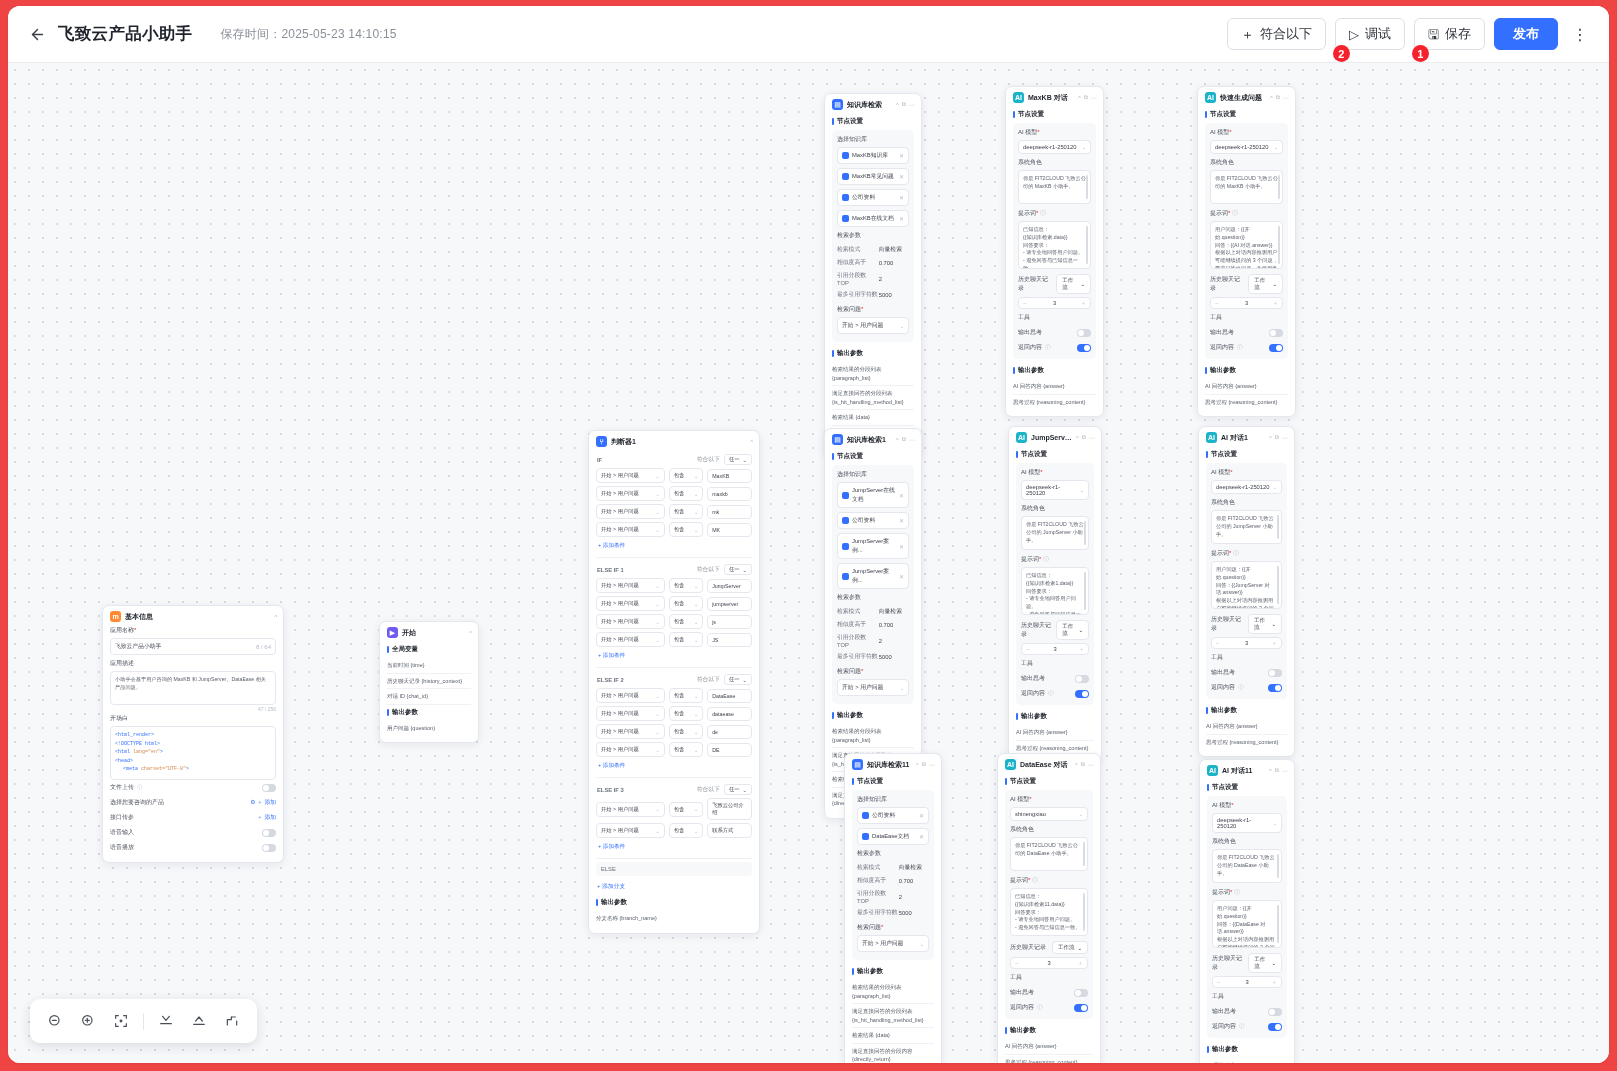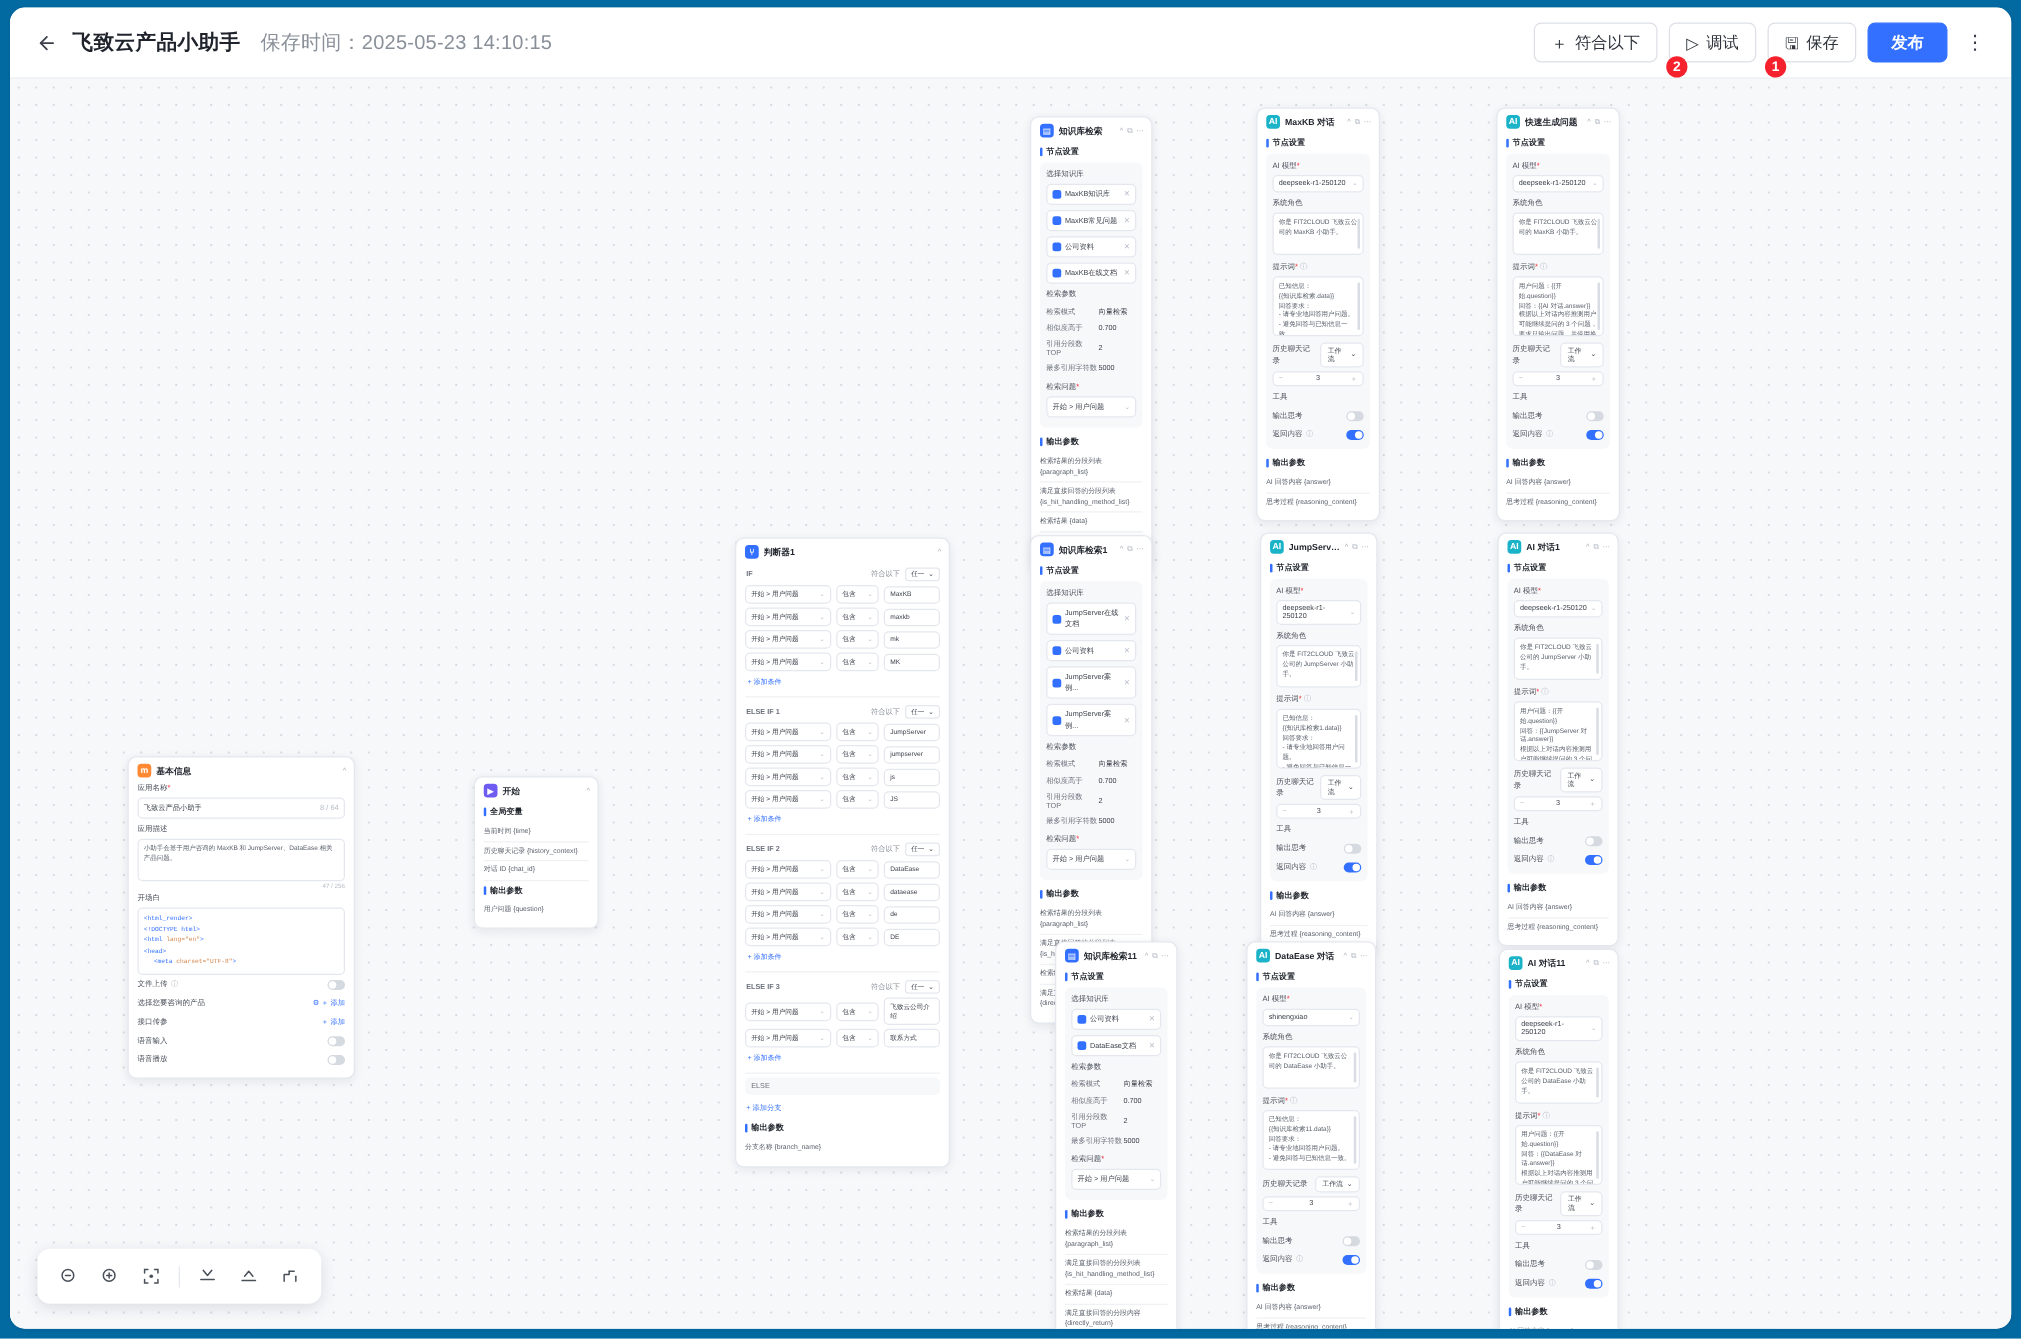--- a/index.html
+++ b/index.html
@@ -4,21 +4,21 @@
 <style>
   * { box-sizing: border-box; margin: 0; padding: 0; }
   html, body {
     width: 1617px; height: 1071px;
     background: #ffffff;
     font-family: "Liberation Sans", "DejaVu Sans", sans-serif;
     overflow: hidden;
   }
   .app {
     position: relative; width: 1617px; height: 1071px;
-    background: #0369a1;
+    background: #ef4444;
     padding: 6px 8px 8px 8px;
   }
   .shell {
     position: relative; width: 1601px; height: 1057px;
     background: #fff; border-radius: 12px; overflow: hidden;
     box-shadow: 0 1px 3px rgba(0,0,0,.08);
   }
 
   
   .header {
@@ -27,21 +27,21 @@
     border-bottom: 1px solid #e9ebef; z-index: 40;
   }
   .back-btn {
     width: 26px; height: 26px; display: flex; align-items: center; justify-content: center;
     cursor: pointer; color: #3a3f49; flex: 0 0 auto;
   }
   .app-title {
     font-size: 16.5px; font-weight: 700; color: #1f232b; margin-left: 8px; letter-spacing: .3px;
   }
   .save-time {
-    font-size: 16px; color: #8a9099; margin-left: 16px; letter-spacing: .2px;
+    font-size: 12px; color: #8a9099; margin-left: 28px; letter-spacing: .2px;
   }
   .header-right { margin-left: auto; display: flex; align-items: center; gap: 9px; }
   .hbtn {
     height: 32px; border: 1px solid #dcdfe6; border-radius: 6px; background: #fff;
     display: flex; align-items: center; gap: 6px; padding: 0 13px;
     font-size: 13px; color: #2f343c; cursor: pointer; white-space: nowrap;
   }
   .hbtn.primary {
     background: #3370ff; border-color: #3370ff; color: #fff; font-weight: 600; padding: 0 18px;
   }

